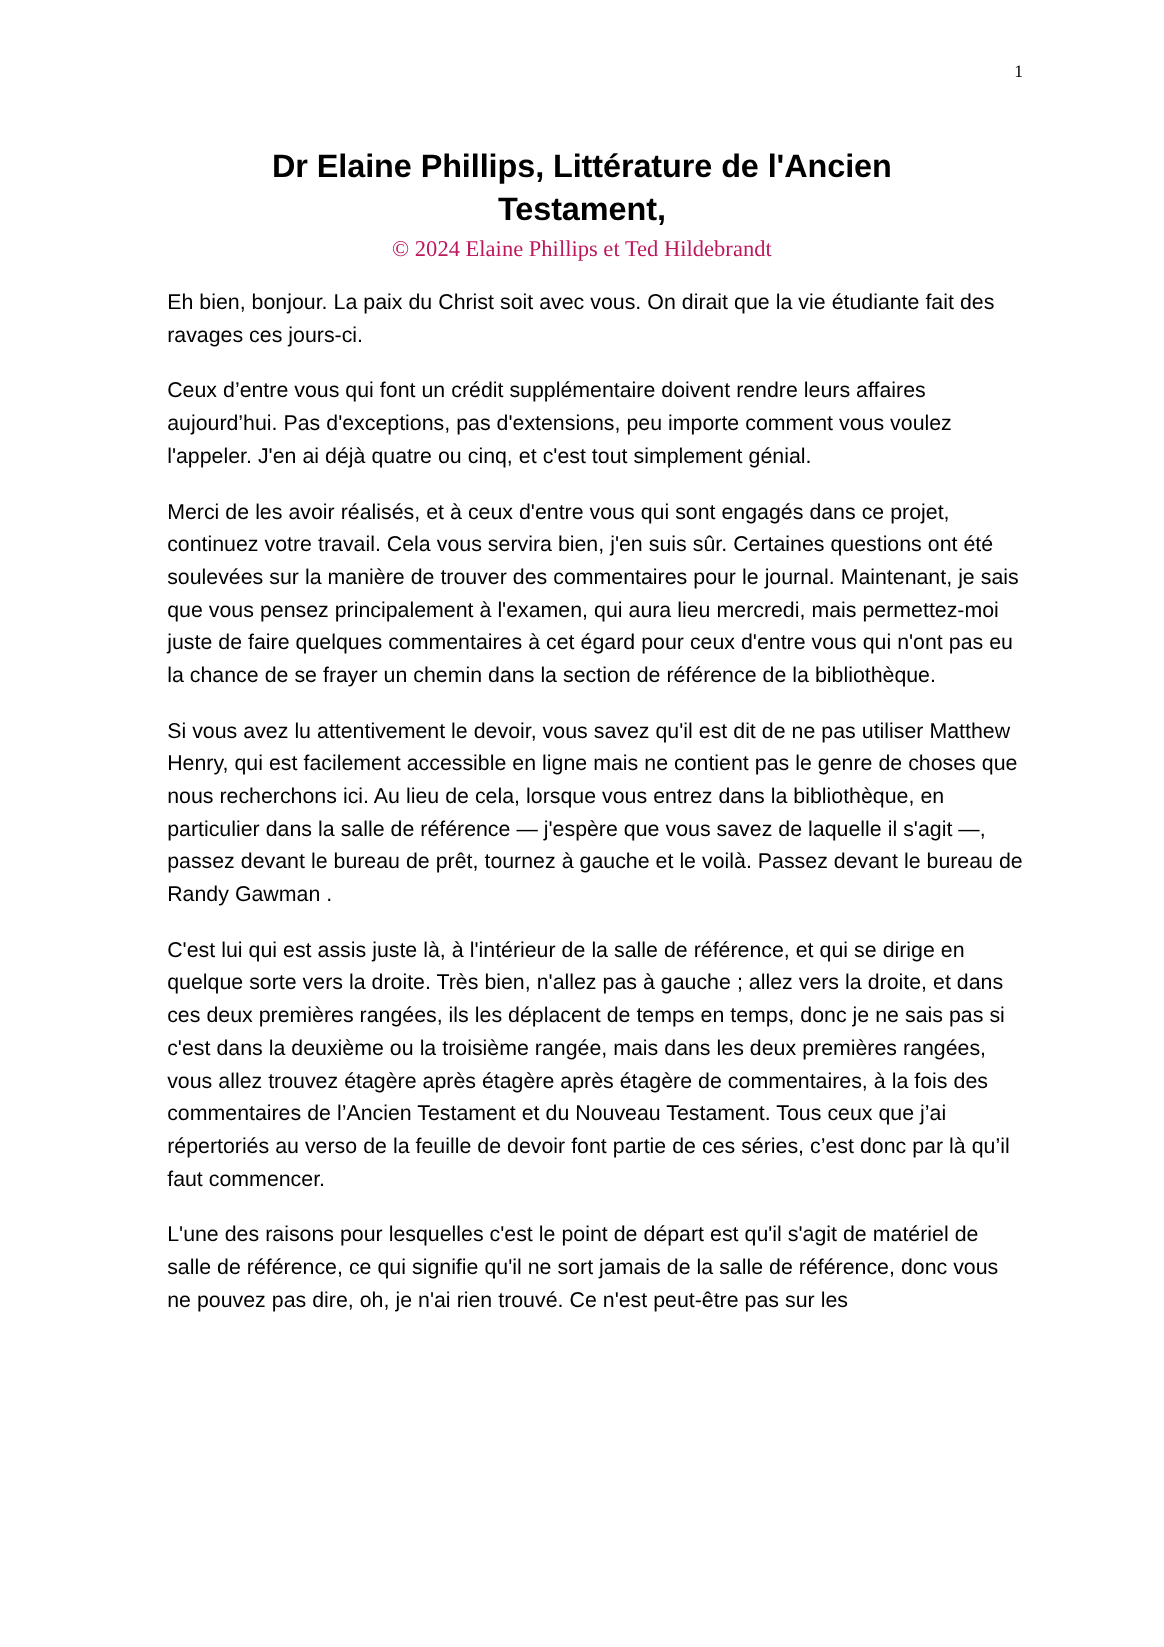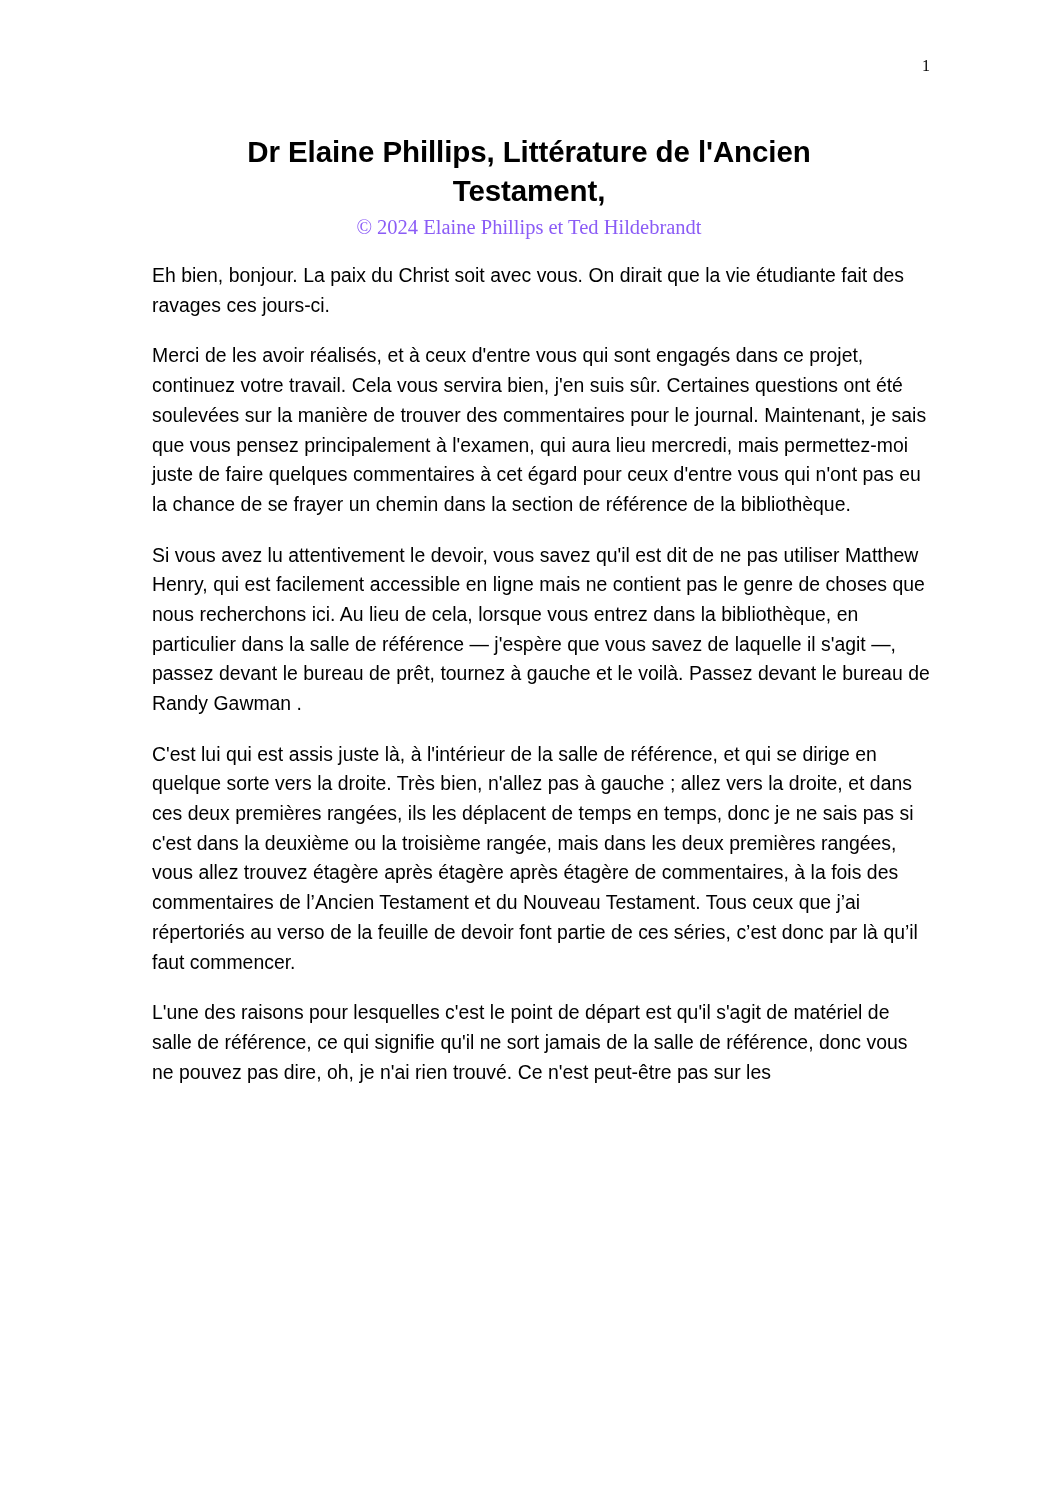--- a/index.html
+++ b/index.html
@@ -42,21 +42,21 @@
   }
   .doc-title .line {
     display: block;
   }
   .copyright {
     margin: 4px 0 0 0;
     text-align: center;
     font-family: "Liberation Serif", serif;
     font-size: 20.5px;
     line-height: 1.3;
-    color: #8b5cf6;
+    color: #be185d;
   }
   .body-text {
     margin-top: 20px;
     margin-left: 24px;
   }
   .body-text p {
     margin: 0 0 21px 0;
     font-family: "Liberation Sans", sans-serif;
     font-size: 19.4px;
     line-height: 1.53;
@@ -74,19 +74,20 @@
 
   <h1 class="doc-title">
     <span class="line">Dr Elaine Phillips, Littérature de l'Ancien</span>
     <span class="line">Testament,</span>
   </h1>
 
   <p class="copyright">© 2024 Elaine Phillips et Ted Hildebrandt</p>
 
   <div class="body-text">
     <p>Eh bien, bonjour. La paix du Christ soit avec vous. On dirait que la vie étudiante fait des ravages ces jours-ci.</p>
+    <p>Ceux d’entre vous qui font un crédit supplémentaire doivent rendre leurs affaires aujourd’hui. Pas d'exceptions, pas d'extensions, peu importe comment vous voulez l'appeler. J'en ai déjà quatre ou cinq, et c'est tout simplement génial.</p>
     <p>Merci de les avoir réalisés, et à ceux d'entre vous qui sont engagés dans ce projet, continuez votre travail. Cela vous servira bien, j'en suis sûr. Certaines questions ont été soulevées sur la manière de trouver des commentaires pour le journal. Maintenant, je sais que vous pensez principalement à l'examen, qui aura lieu mercredi, mais permettez-moi juste de faire quelques commentaires à cet égard pour ceux d'entre vous qui n'ont pas eu la chance de se frayer un chemin dans la section de référence de la bibliothèque.</p>
     <p>Si vous avez lu attentivement le devoir, vous savez qu'il est dit de ne pas utiliser Matthew Henry, qui est facilement accessible en ligne mais ne contient pas le genre de choses que nous recherchons ici. Au lieu de cela, lorsque vous entrez dans la bibliothèque, en particulier dans la salle de référence — j'espère que vous savez de laquelle il s'agit —, passez devant le bureau de prêt, tournez à gauche et le voilà. Passez devant le bureau de Randy Gawman .</p>
     <p>C'est lui qui est assis juste là, à l'intérieur de la salle de référence, et qui se dirige en quelque sorte vers la droite. Très bien, n'allez pas à gauche ; allez vers la droite, et dans ces deux premières rangées, ils les déplacent de temps en temps, donc je ne sais pas si c'est dans la deuxième ou la troisième rangée, mais dans les deux premières rangées, vous allez trouvez étagère après étagère après étagère de commentaires, à la fois des commentaires de l’Ancien Testament et du Nouveau Testament. Tous ceux que j’ai répertoriés au verso de la feuille de devoir font partie de ces séries, c’est donc par là qu’il faut commencer.</p>
     <p>L'une des raisons pour lesquelles c'est le point de départ est qu'il s'agit de matériel de salle de référence, ce qui signifie qu'il ne sort jamais de la salle de référence, donc vous ne pouvez pas dire, oh, je n'ai rien trouvé. Ce n'est peut-être pas sur les</p>
   </div>
 
 </div>
 
 </body></html>

